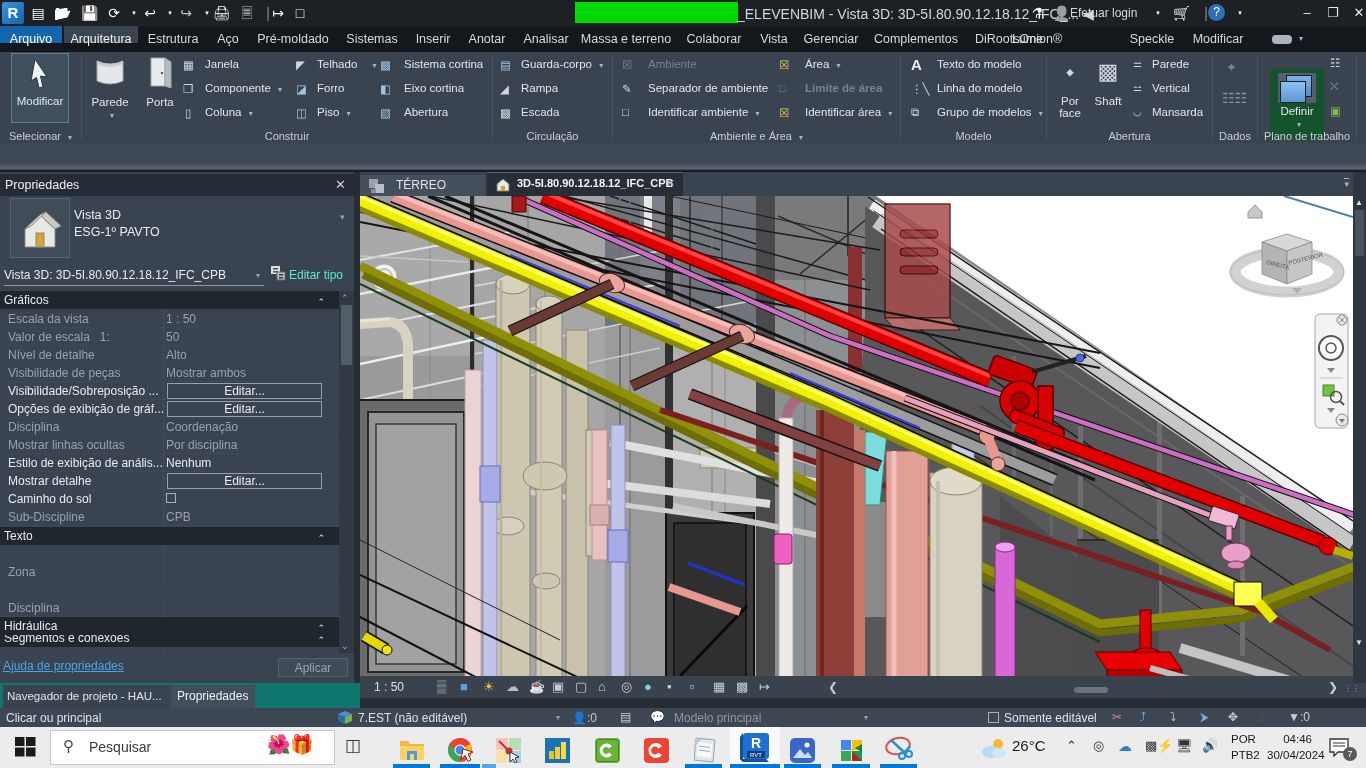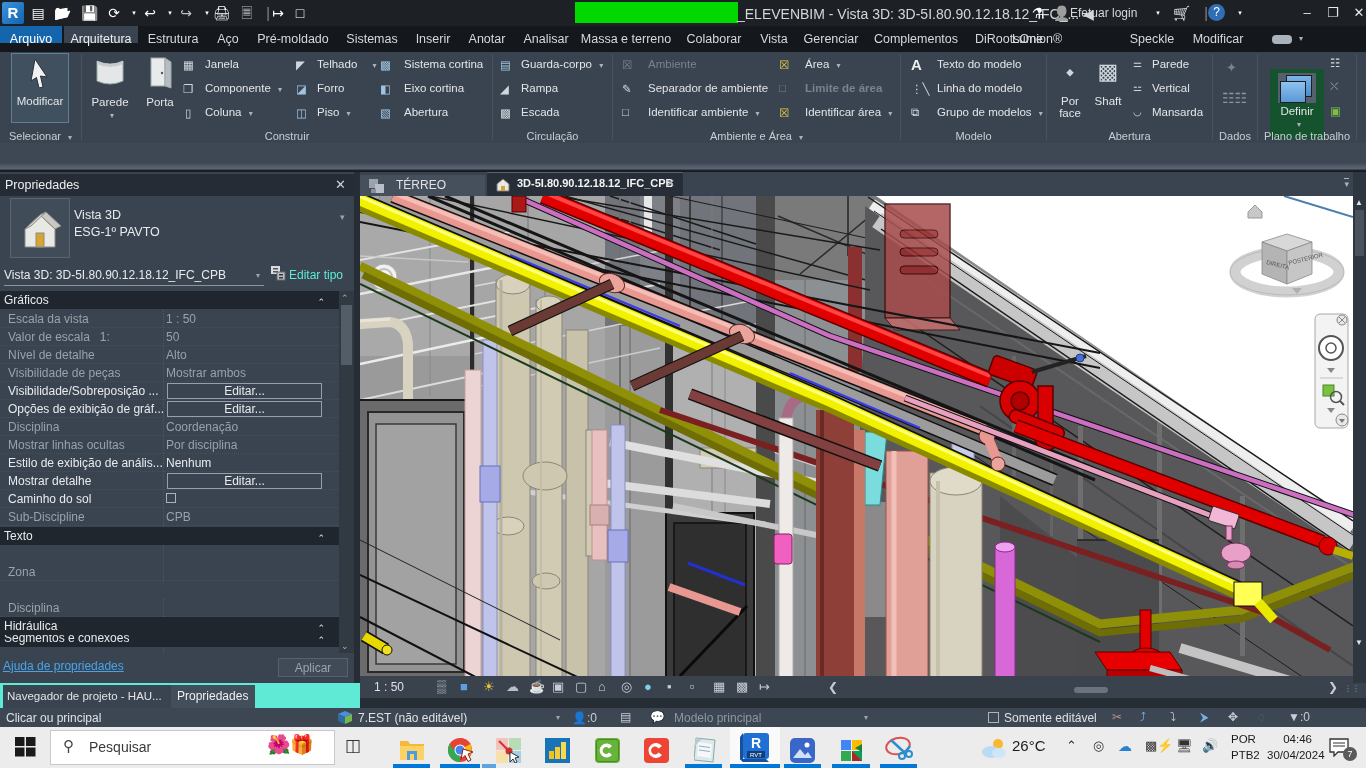--- a/index.html
+++ b/index.html
@@ -30,21 +30,21 @@
 #lphead{position:absolute;left:0;top:2px;width:354px;height:22px;background:#262c35;color:#eceef0;font-size:12.5px;line-height:22px;padding-left:5px;}
 .prow{position:absolute;left:0;width:339px;height:18px;font-size:12px;color:#98a1ac;line-height:18px;border-bottom:1px dotted #434e5a;}
 .prow .lab{position:absolute;left:8px;top:0;white-space:nowrap;}
 .prow .val{position:absolute;left:166px;top:0;white-space:nowrap;}
 .prow.white .lab,.white .val{color:#e8ebee;}
 .sechead{position:absolute;left:0;width:339px;height:18px;background:#20262e;color:#e8ebee;font-size:12px;line-height:18px;padding-left:4px;}
 .editbtn{position:absolute;left:167px;top:1px;width:155px;height:16px;border:1px solid #97a0aa;color:#e8ebee;text-align:center;font-size:12px;line-height:15px;}
 
 #vtabs{left:360px;top:172px;width:993px;height:24px;background:#3a4450;}
 
-#ltabs{left:0;top:683px;width:360px;height:25px;background:#5eead4;}
+#ltabs{left:0;top:683px;width:360px;height:25px;background:#0f766e;}
 #statusbar{left:0;top:708px;width:1366px;height:19px;background:#3d4753;color:#dfe2e5;font-size:12px;}
 #taskbar{left:0;top:727px;width:1366px;height:41px;background:#ececec;}
 
 #vcb{left:360px;top:676px;width:993px;height:22px;background:#39424d;color:#dfe2e5;font-size:12px;}
 #rsb{left:1353px;top:172px;width:13px;height:511px;background:#2e3640;}
 </style></head><body>
 <div id="root">
 
 <div class="abs" id="titlebar">
   <div class="abs" style="left:2px;top:2px;width:22px;height:22px;background:linear-gradient(135deg,#3b93e0,#1363b0);color:#fff;font-weight:bold;font-size:15px;text-align:center;line-height:22px;border-radius:2px;">R</div>

